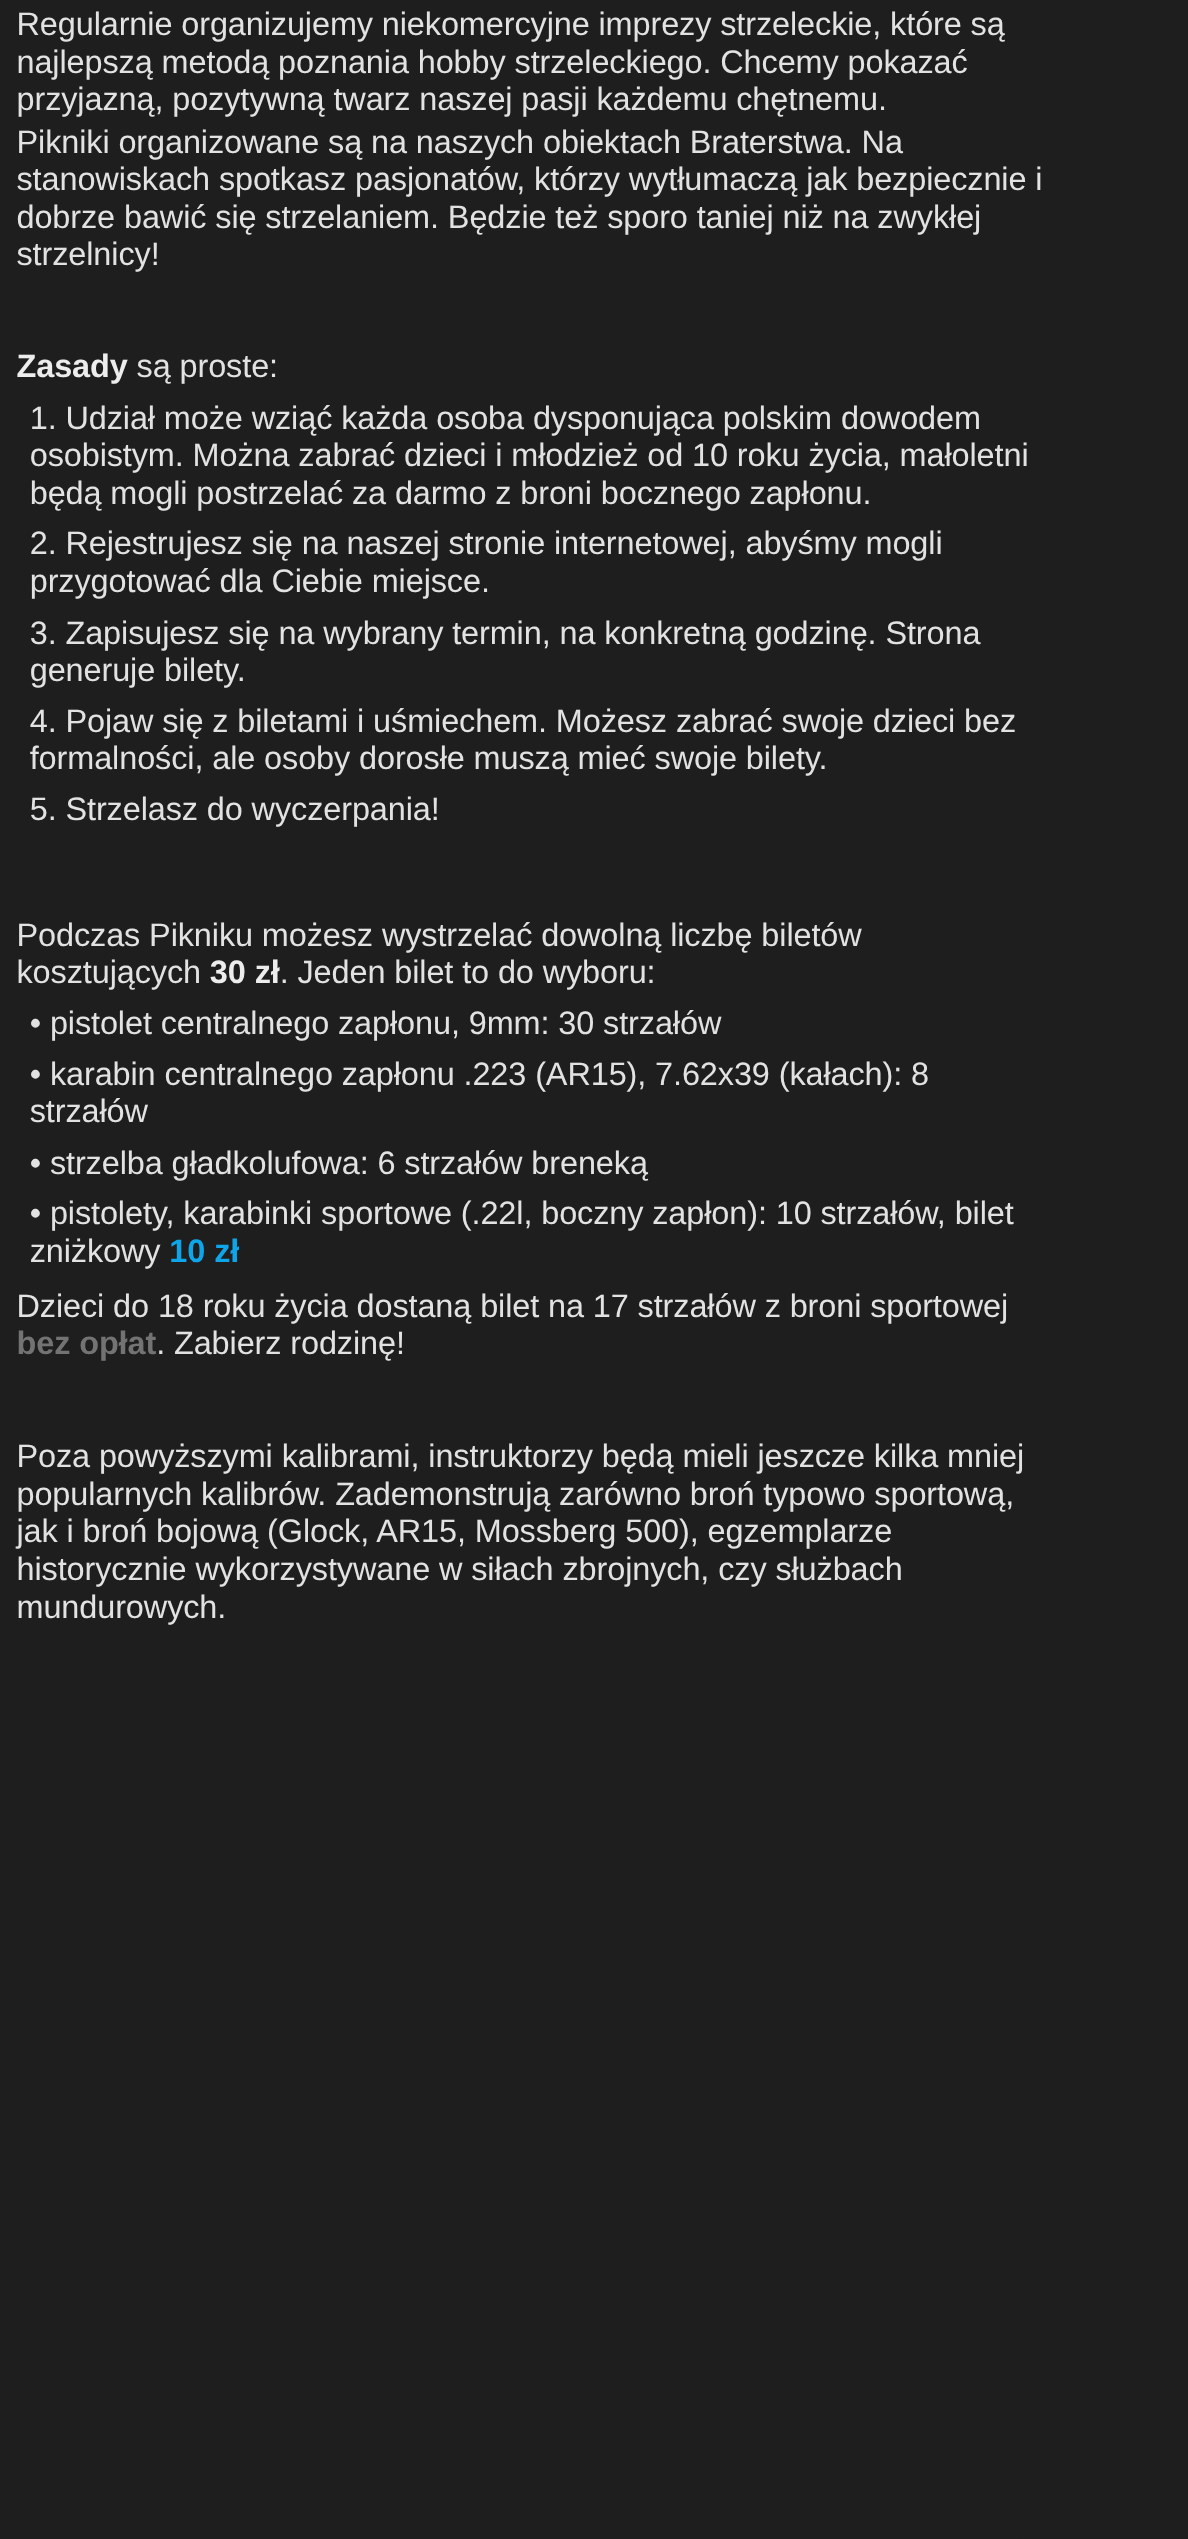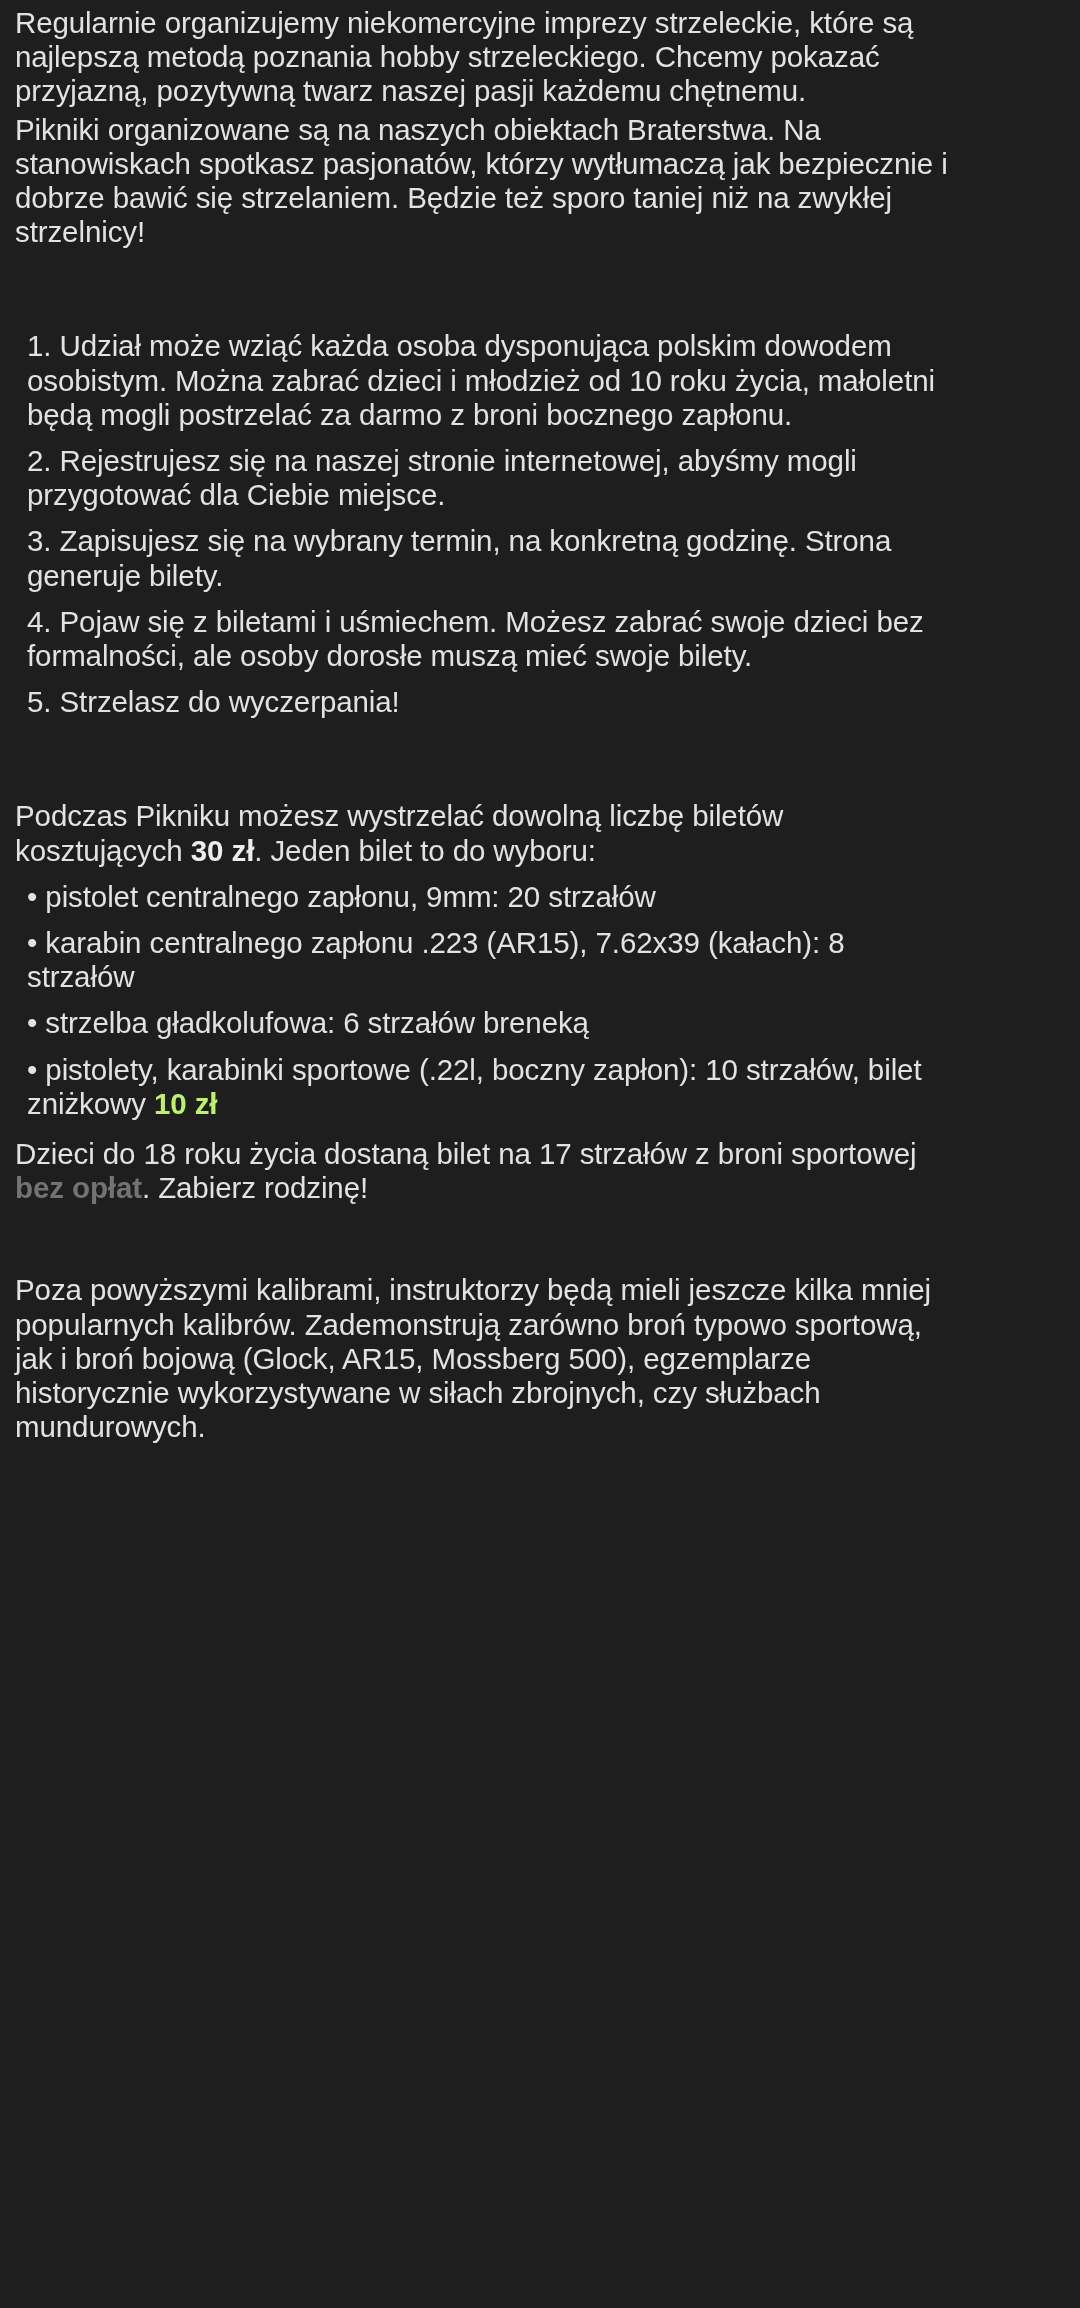--- a/index.html
+++ b/index.html
@@ -58,39 +58,40 @@
   <div class="doc" style="color: rgb(226, 226, 226);">
 
     <p class="para">Regularnie organizujemy niekomercyjne imprezy strzeleckie, które są najlepszą metodą poznania hobby strzeleckiego. Chcemy pokazać przyjazną, pozytywną twarz naszej pasji każdemu chętnemu.</p>
 
     <div class="gap-sm"></div>
 
     <p class="para">Pikniki organizowane są na naszych obiektach Braterstwa. Na stanowiskach spotkasz pasjonatów, którzy wytłumaczą jak bezpiecznie i dobrze bawić się strzelaniem. Będzie też sporo taniej niż na zwykłej strzelnicy!</p>
 
     <div class="gap-lg"></div>
 
+    <p class="para"><span class="bold" style="color: rgb(237, 237, 237);">Zasady</span><span> są proste:</span></p>
 
     <ol class="list">
       <li class="para">1. Udział może wziąć każda osoba dysponująca polskim dowodem osobistym. Można zabrać dzieci i młodzież od 10 roku życia, małoletni będą mogli postrzelać za darmo z broni bocznego zapłonu.</li>
       <li class="para">2. Rejestrujesz się na naszej stronie internetowej, abyśmy mogli przygotować dla Ciebie miejsce.</li>
       <li class="para">3. Zapisujesz się na wybrany termin, na konkretną godzinę. Strona generuje bilety.</li>
       <li class="para">4. Pojaw się z biletami i uśmiechem. Możesz zabrać swoje dzieci bez formalności, ale osoby dorosłe muszą mieć swoje bilety.</li>
       <li class="para">5. Strzelasz do wyczerpania!</li>
     </ol>
 
     <div class="gap-lg"></div>
 
 
     <p class="para"><span>Podczas Pikniku możesz wystrzelać dowolną liczbę biletów kosztujących </span><span class="bold" style="color: rgb(237, 237, 237);">30 zł</span><span>. Jeden bilet to do wyboru:</span></p>
 
     <ul class="list">
-      <li class="para"><span>•</span><span> </span><span>pistolet centralnego zapłonu, 9mm: 20 strzałów</span></li>
+      <li class="para"><span>•</span><span> </span><span>pistolet centralnego zapłonu, 9mm: 30 strzałów</span></li>
       <li class="para"><span>•</span><span> </span><span>karabin centralnego zapłonu .223 (AR15), 7.62x39 (kałach): 8 strzałów</span></li>
       <li class="para"><span>•</span><span> </span><span>strzelba gładkolufowa: 6 strzałów breneką</span></li>
-      <li class="para"><span>•</span><span> </span><span>pistolety, karabinki sportowe (.22l, boczny zapłon): 10 strzałów, bilet zniżkowy </span><span class="bold" style="color: #bef264;">10 zł</span><span></span></li>
+      <li class="para"><span>•</span><span> </span><span>pistolety, karabinki sportowe (.22l, boczny zapłon): 10 strzałów, bilet zniżkowy </span><span class="bold" style="color: #0ea5e9;">10 zł</span><span></span></li>
     </ul>
 
     <div class="gap-sm"></div>
 
     <p class="para"><span>Dzieci do 18 roku życia dostaną bilet na 17 strzałów z broni sportowej </span><span class="bold" style="color: #737373;">bez opłat</span><span>. Zabierz rodzinę!</span></p>
 
     <div class="gap-lg"></div>
 
     <p class="para">Poza powyższymi kalibrami, instruktorzy będą mieli jeszcze kilka mniej popularnych kalibrów. Zademonstrują zarówno broń typowo sportową, jak i broń bojową (Glock, AR15, Mossberg 500), egzemplarze historycznie wykorzystywane w siłach zbrojnych, czy służbach mundurowych.</p>
 

